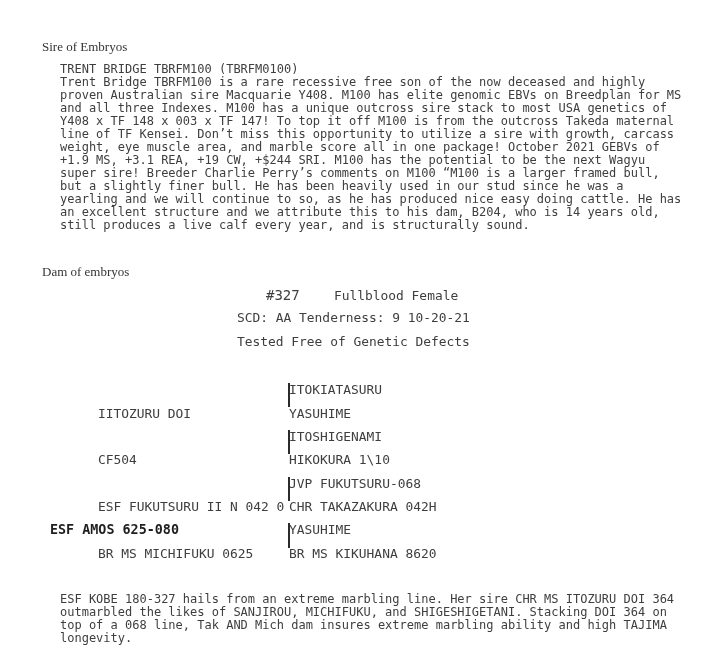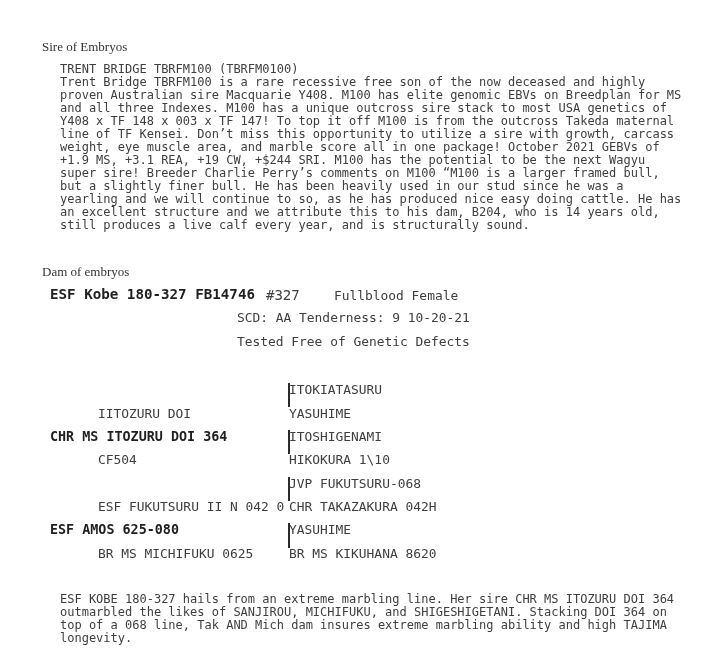--- a/index.html
+++ b/index.html
@@ -108,33 +108,31 @@
 weight, eye muscle area, and marble score all in one package! October 2021 GEBVs of
 +1.9 MS, +3.1 REA, +19 CW, +$244 SRI. M100 has the potential to be the next Wagyu
 super sire! Breeder Charlie Perry’s comments on M100 “M100 is a larger framed bull,
 but a slightly finer bull. He has been heavily used in our stud since he was a
 yearling and we will continue to so, as he has produced nice easy doing cattle. He has
 an excellent structure and we attribute this to his dam, B204, who is 14 years old,
 still produces a live calf every year, and is structurally sound.</div>
 
   <div class="serif-heading" style="top:233px">Dam of embryos</div>
 
-  <div class="dam-name">ESF Kobe 180-327 FB14746</div>
   <div class="dam-tag">#327</div>
   <div class="dam-type">Fullblood Female</div>
 
   <div class="mono-line" style="left:205px;top:279px">SCD: AA Tenderness: 9 10-20-21</div>
   <div class="mono-line" style="left:205px;top:303px">Tested Free of Genetic Defects</div>
 
   <div class="ped col3" style="top:351px">ITOKIATASURU</div>
 
   <div class="ped col2" style="top:375px">IITOZURU DOI</div>
   <div class="ped col3" style="top:375px">YASUHIME</div>
 
-  <div class="ped col1" style="top:398px">CHR MS ITOZURU DOI 364</div>
   <div class="ped col3" style="top:398px">ITOSHIGENAMI</div>
 
   <div class="ped col2" style="top:421px">CF504</div>
   <div class="ped col3" style="top:421px">HIKOKURA 1\10</div>
 
   <div class="ped col3" style="top:445px">JVP FUKUTSURU-068</div>
 
   <div class="ped col2" style="top:468px">ESF FUKUTSURU II N 042 0</div>
   <div class="ped col3" style="top:468px">CHR TAKAZAKURA 042H</div>
 

